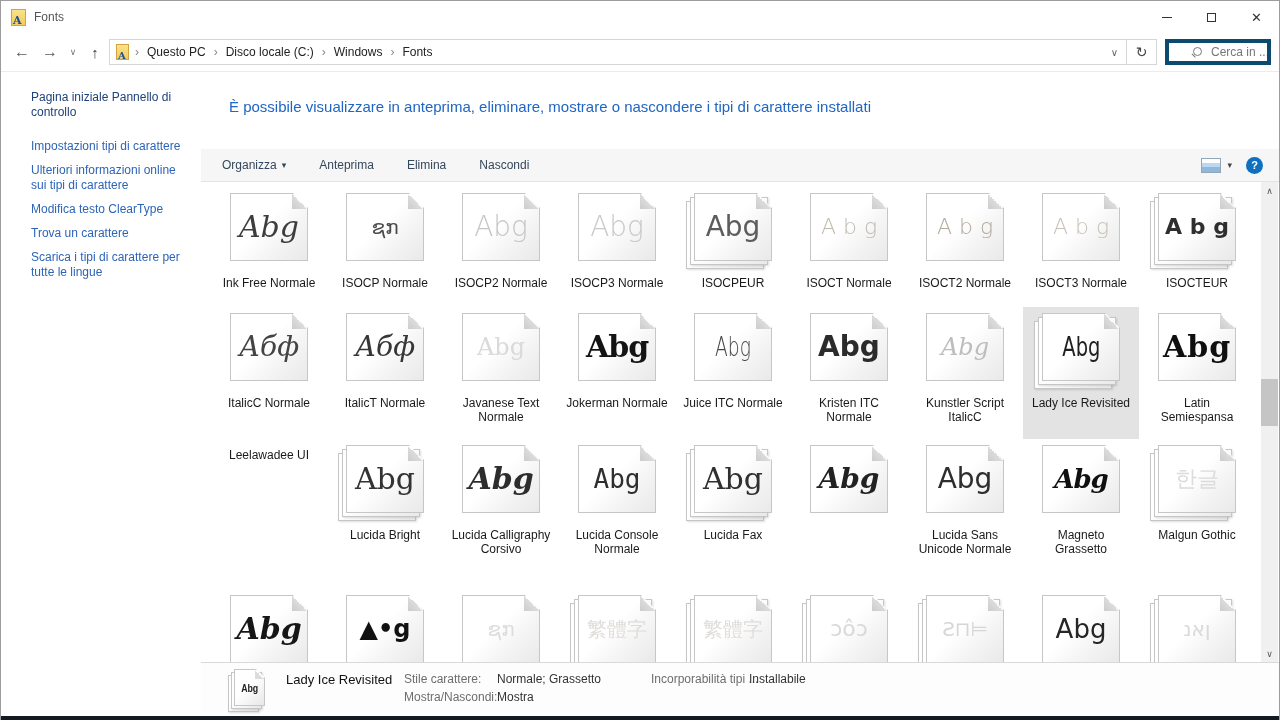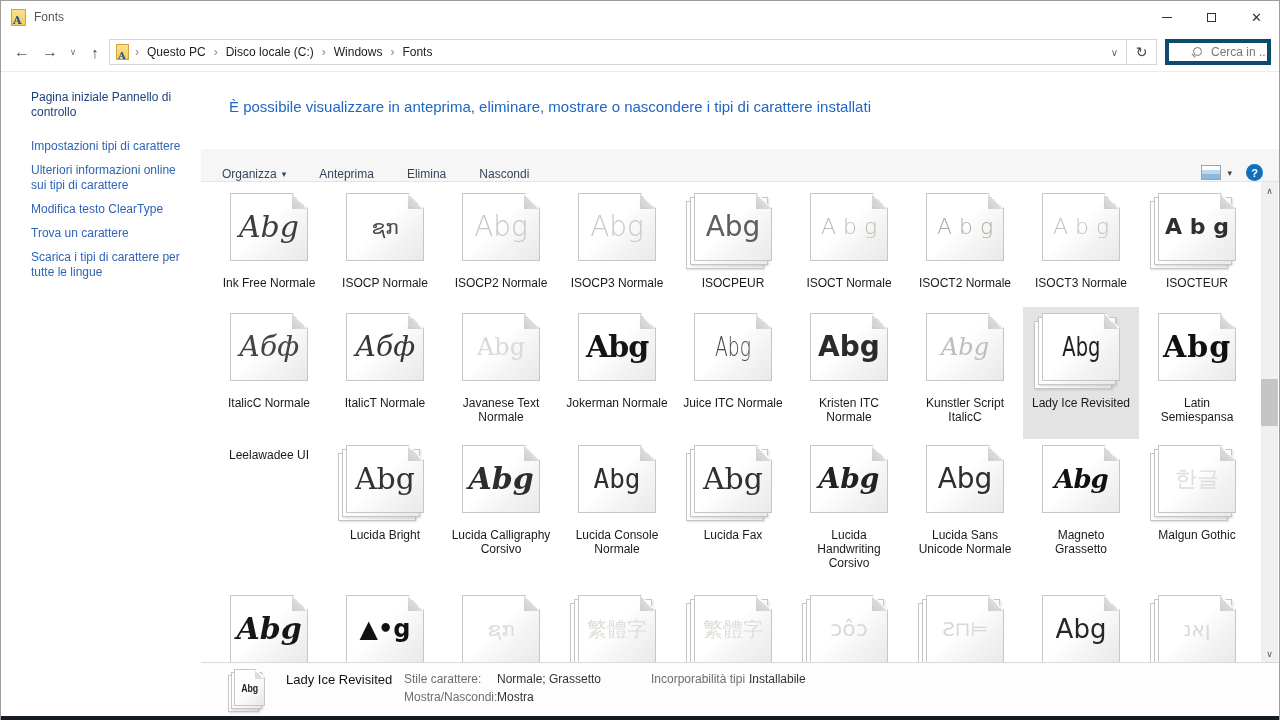--- a/index.html
+++ b/index.html
@@ -61,21 +61,21 @@
   .side-link.home { color:#20427c; margin-bottom:19px; }
   .see-also { position:absolute; left:30px; top:589px; }
   .see-also-h { font-size:12px; color:#9a9a9a; margin-bottom:9px; }
   .see-also-l { font-size:12px; color:#2d64b8; cursor:pointer; }
 
   
   .main { position:absolute; left:200px; top:71px; right:0; bottom:4px; background:#fff; }
   .main-header { position:absolute; top:26px; left:28px; font-size:15px; color:#2066c4; }
 
   .toolbar { position:absolute; top:77px; left:0; right:0; height:33px; background:#f6f6f6;
-             border-bottom:1px solid #e4e4e4; display:flex; align-items:flex-end; }
+             border-bottom:1px solid #e4e4e4; display:flex; align-items:center; }
   .tb-items { display:flex; gap:33px; padding-left:21px; font-size:12px; color:#35475c; }
   .tb-item { display:flex; align-items:center; gap:5px; cursor:pointer; }
   .tb-item .caret { font-size:9px; color:#35475c; }
   .tb-right { margin-left:auto; display:flex; align-items:center; gap:14px; padding-right:16px; }
   .viewmode { display:flex; align-items:center; gap:6px; }
   .vm-icon { width:20px; height:15px; border:1px solid #93a6b8; background:
              linear-gradient(180deg,#fdfdfd 0 30%, #bcd8ef 30% 65%, #8fb8dd 65%); }
   .vm-caret { font-size:9px; color:#444; }
   .helpbtn { width:17px; height:17px; border-radius:50%; background:#1070c0; color:#fff;
              font-size:11px; font-weight:bold; display:flex; align-items:center; justify-content:center; }
@@ -449,21 +449,20 @@
               </div>
               <div class="tile-label">Lucida Fax</div>
             </div>
             <div class="tile">
               <div class="iconbox">
                 <div class="sheet front">
                   <div class="fold"></div>
                   <span class="glyph" style="font-family: &quot;DejaVu Serif&quot;, serif; font-size: 28px; font-weight: 700; font-style: italic; color: rgb(34, 34, 34);">Abg</span>
                 </div>
               </div>
-              <div class="tile-label">Lucida Handwriting Corsivo</div>
             </div>
             <div class="tile">
               <div class="iconbox">
                 <div class="sheet front">
                   <div class="fold"></div>
                   <span class="glyph" style="font-family: &quot;DejaVu Sans&quot;, sans-serif; font-size: 28px; font-weight: 400; color: rgb(46, 46, 46);">Abg</span>
                 </div>
               </div>
               <div class="tile-label">Lucida Sans Unicode Normale</div>
             </div>

